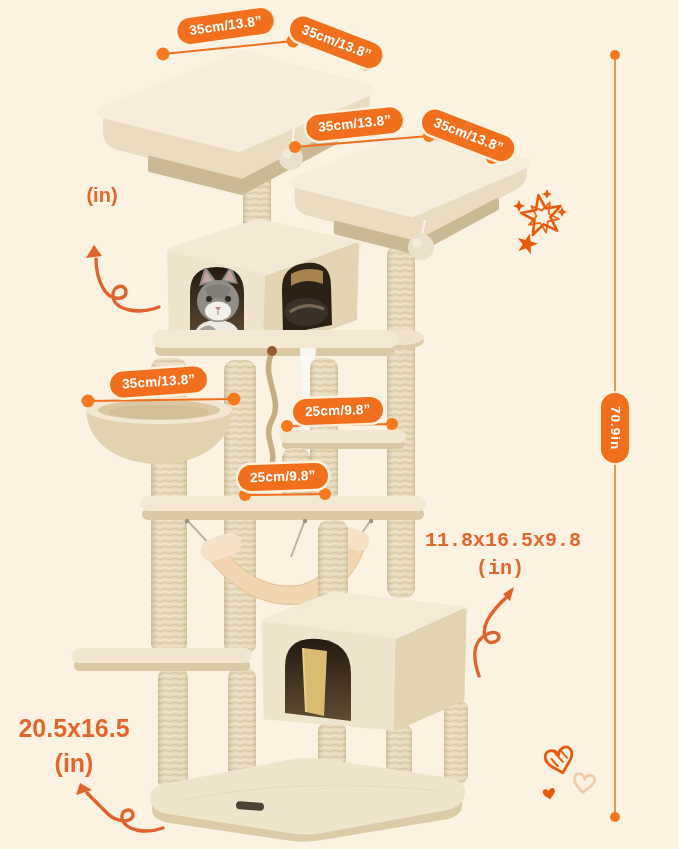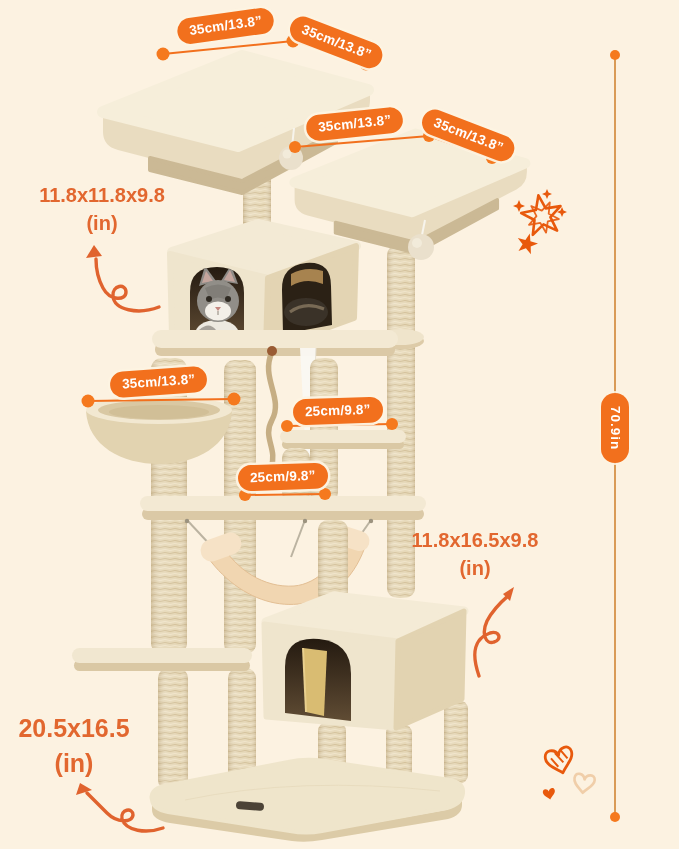--- a/index.html
+++ b/index.html
@@ -296,25 +296,24 @@
 
 <div class="badge" style="left:110px;top:369px;transform:rotate(-4deg);">35cm/13.8”</div>
 
 <div class="badge" style="left:293px;top:398px;transform:rotate(-2deg);">25cm/9.8”</div>
 
 <div class="badge" style="left:238px;top:464px;transform:rotate(-2deg);">25cm/9.8”</div>
 
 <div class="vbadge" style="left:601px;top:393px;">70.9in</div>
 
 <div class="dim-label" style="left:27px;top:182px;width:150px;font-size:20px;">
-  <span>11.8x11.8x9.8</span>
   <span>(in)</span>
 </div>
 
-<div class="dim-label" style="left:400px;top:527px;width:150px;font-size:20px;">
+<div class="dim-label" style="left:425px;top:527px;width:150px;font-size:20px;font-family:Liberation Mono, monospace;">
   <span>11.8x16.5x9.8</span>
   <span>(in)</span>
 </div>
 
 <div class="dim-label" style="left:4px;top:711px;width:140px;font-size:25px;">
   <span>20.5x16.5</span>
   <span>(in)</span>
 </div>
 
 </div>

